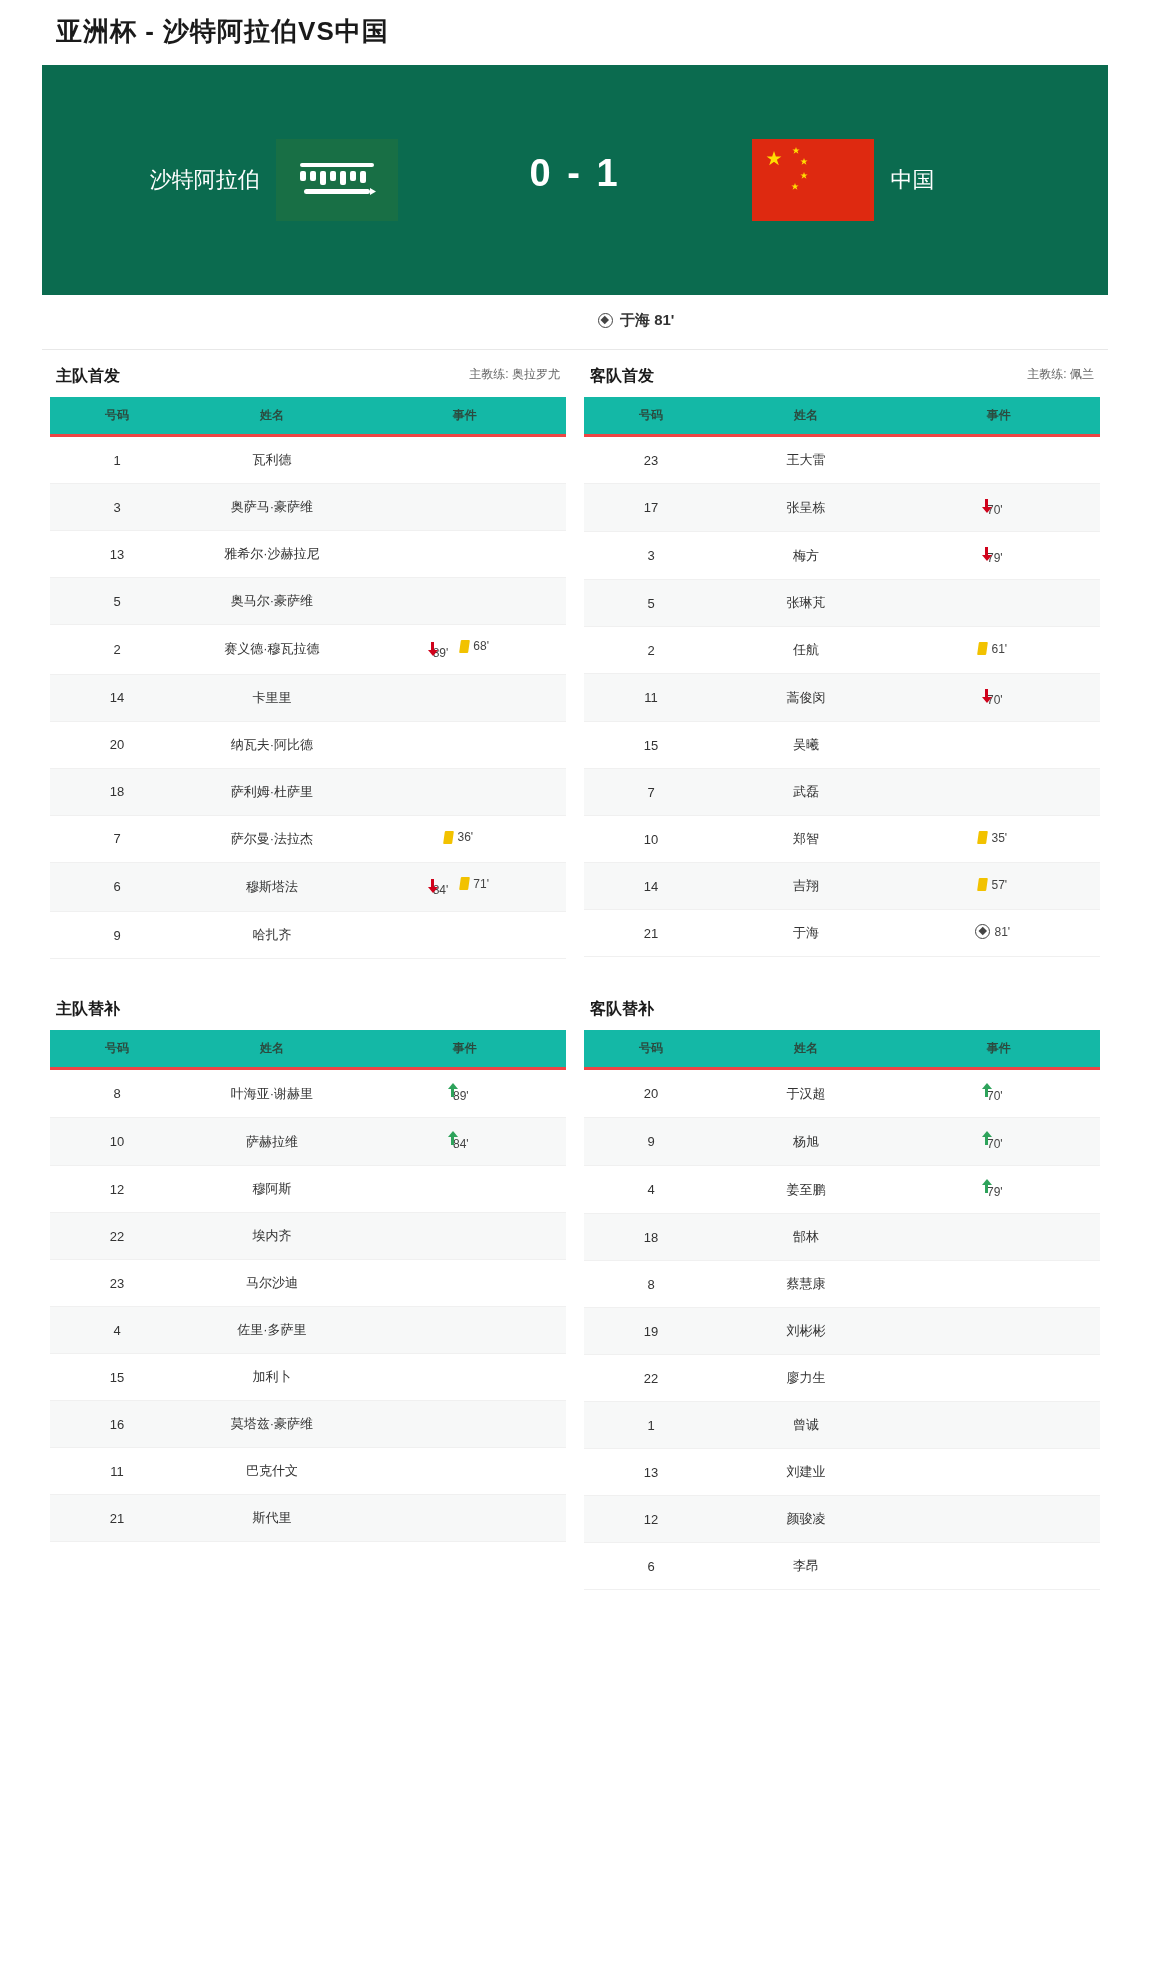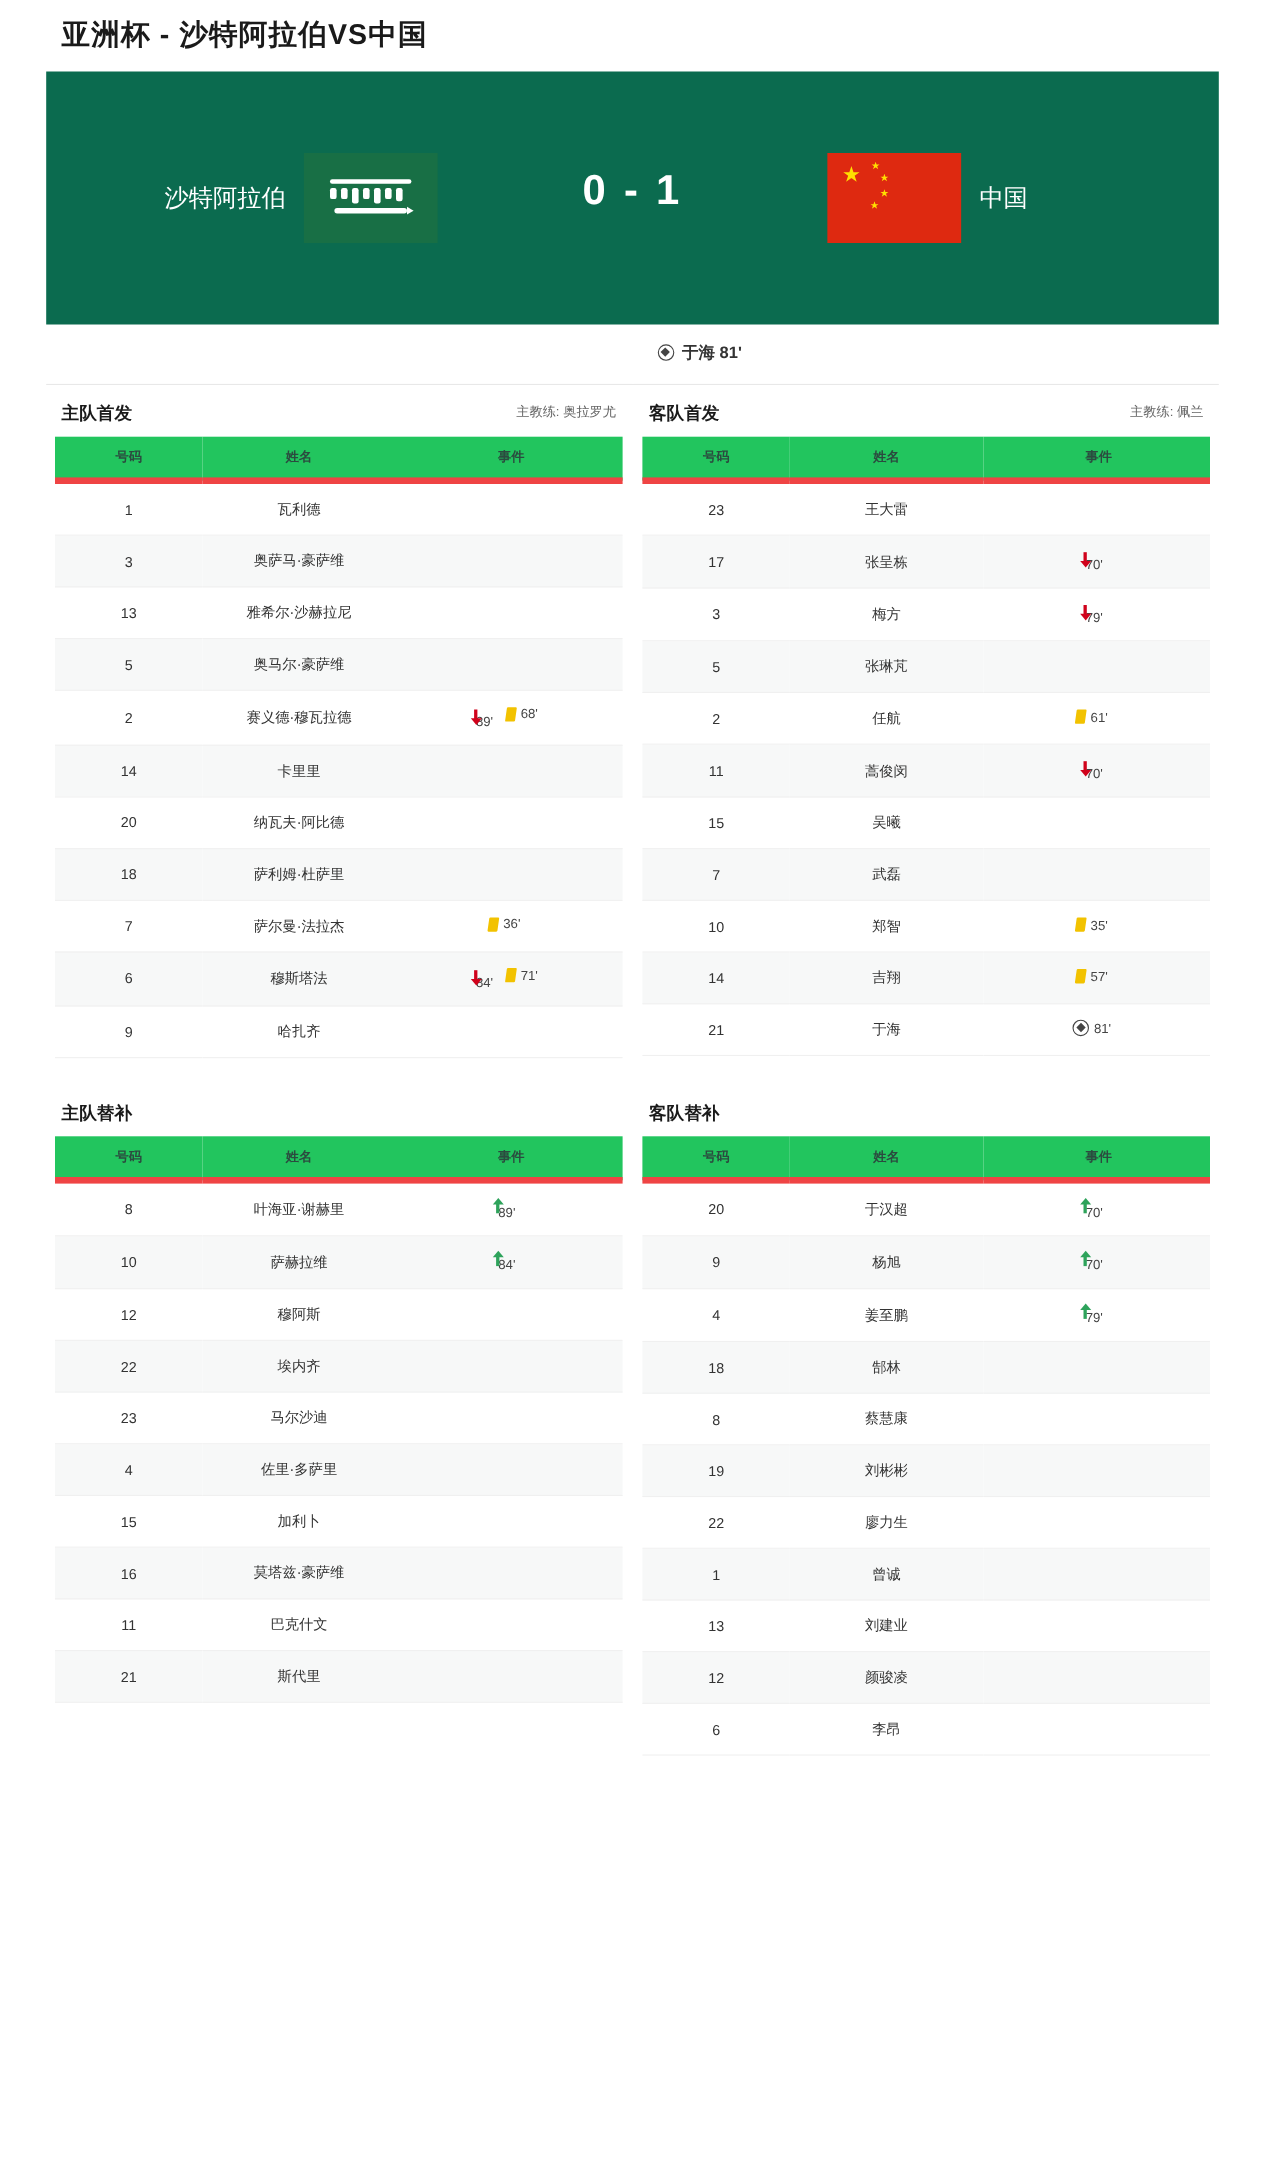--- a/index.html
+++ b/index.html
@@ -188,27 +188,27 @@
   .coach {
     font-size: 12px;
     color: #666;
   }
   table.lineup {
     width: 100%;
     border-collapse: collapse;
     font-size: 13px;
   }
   table.lineup thead th {
-    background: #22c55e;
+    background: #14b8a6;
     color: #2b4b3f;
     font-size: 12px;
     font-weight: bold;
     padding: 10px 0;
     text-align: center;
-    border-bottom: 6px solid #ef4444;
+    border-bottom: 3px solid #ef4444;
   }
   table.lineup tbody td {
     padding: 14px 0;
     text-align: center;
     color: #333;
     font-size: 13px;
     border-bottom: 1px solid #f0f0f0;
   }
   table.lineup tbody tr:nth-child(even) { background: #f7f8f8; }
   .col-num { width: 26%; }

